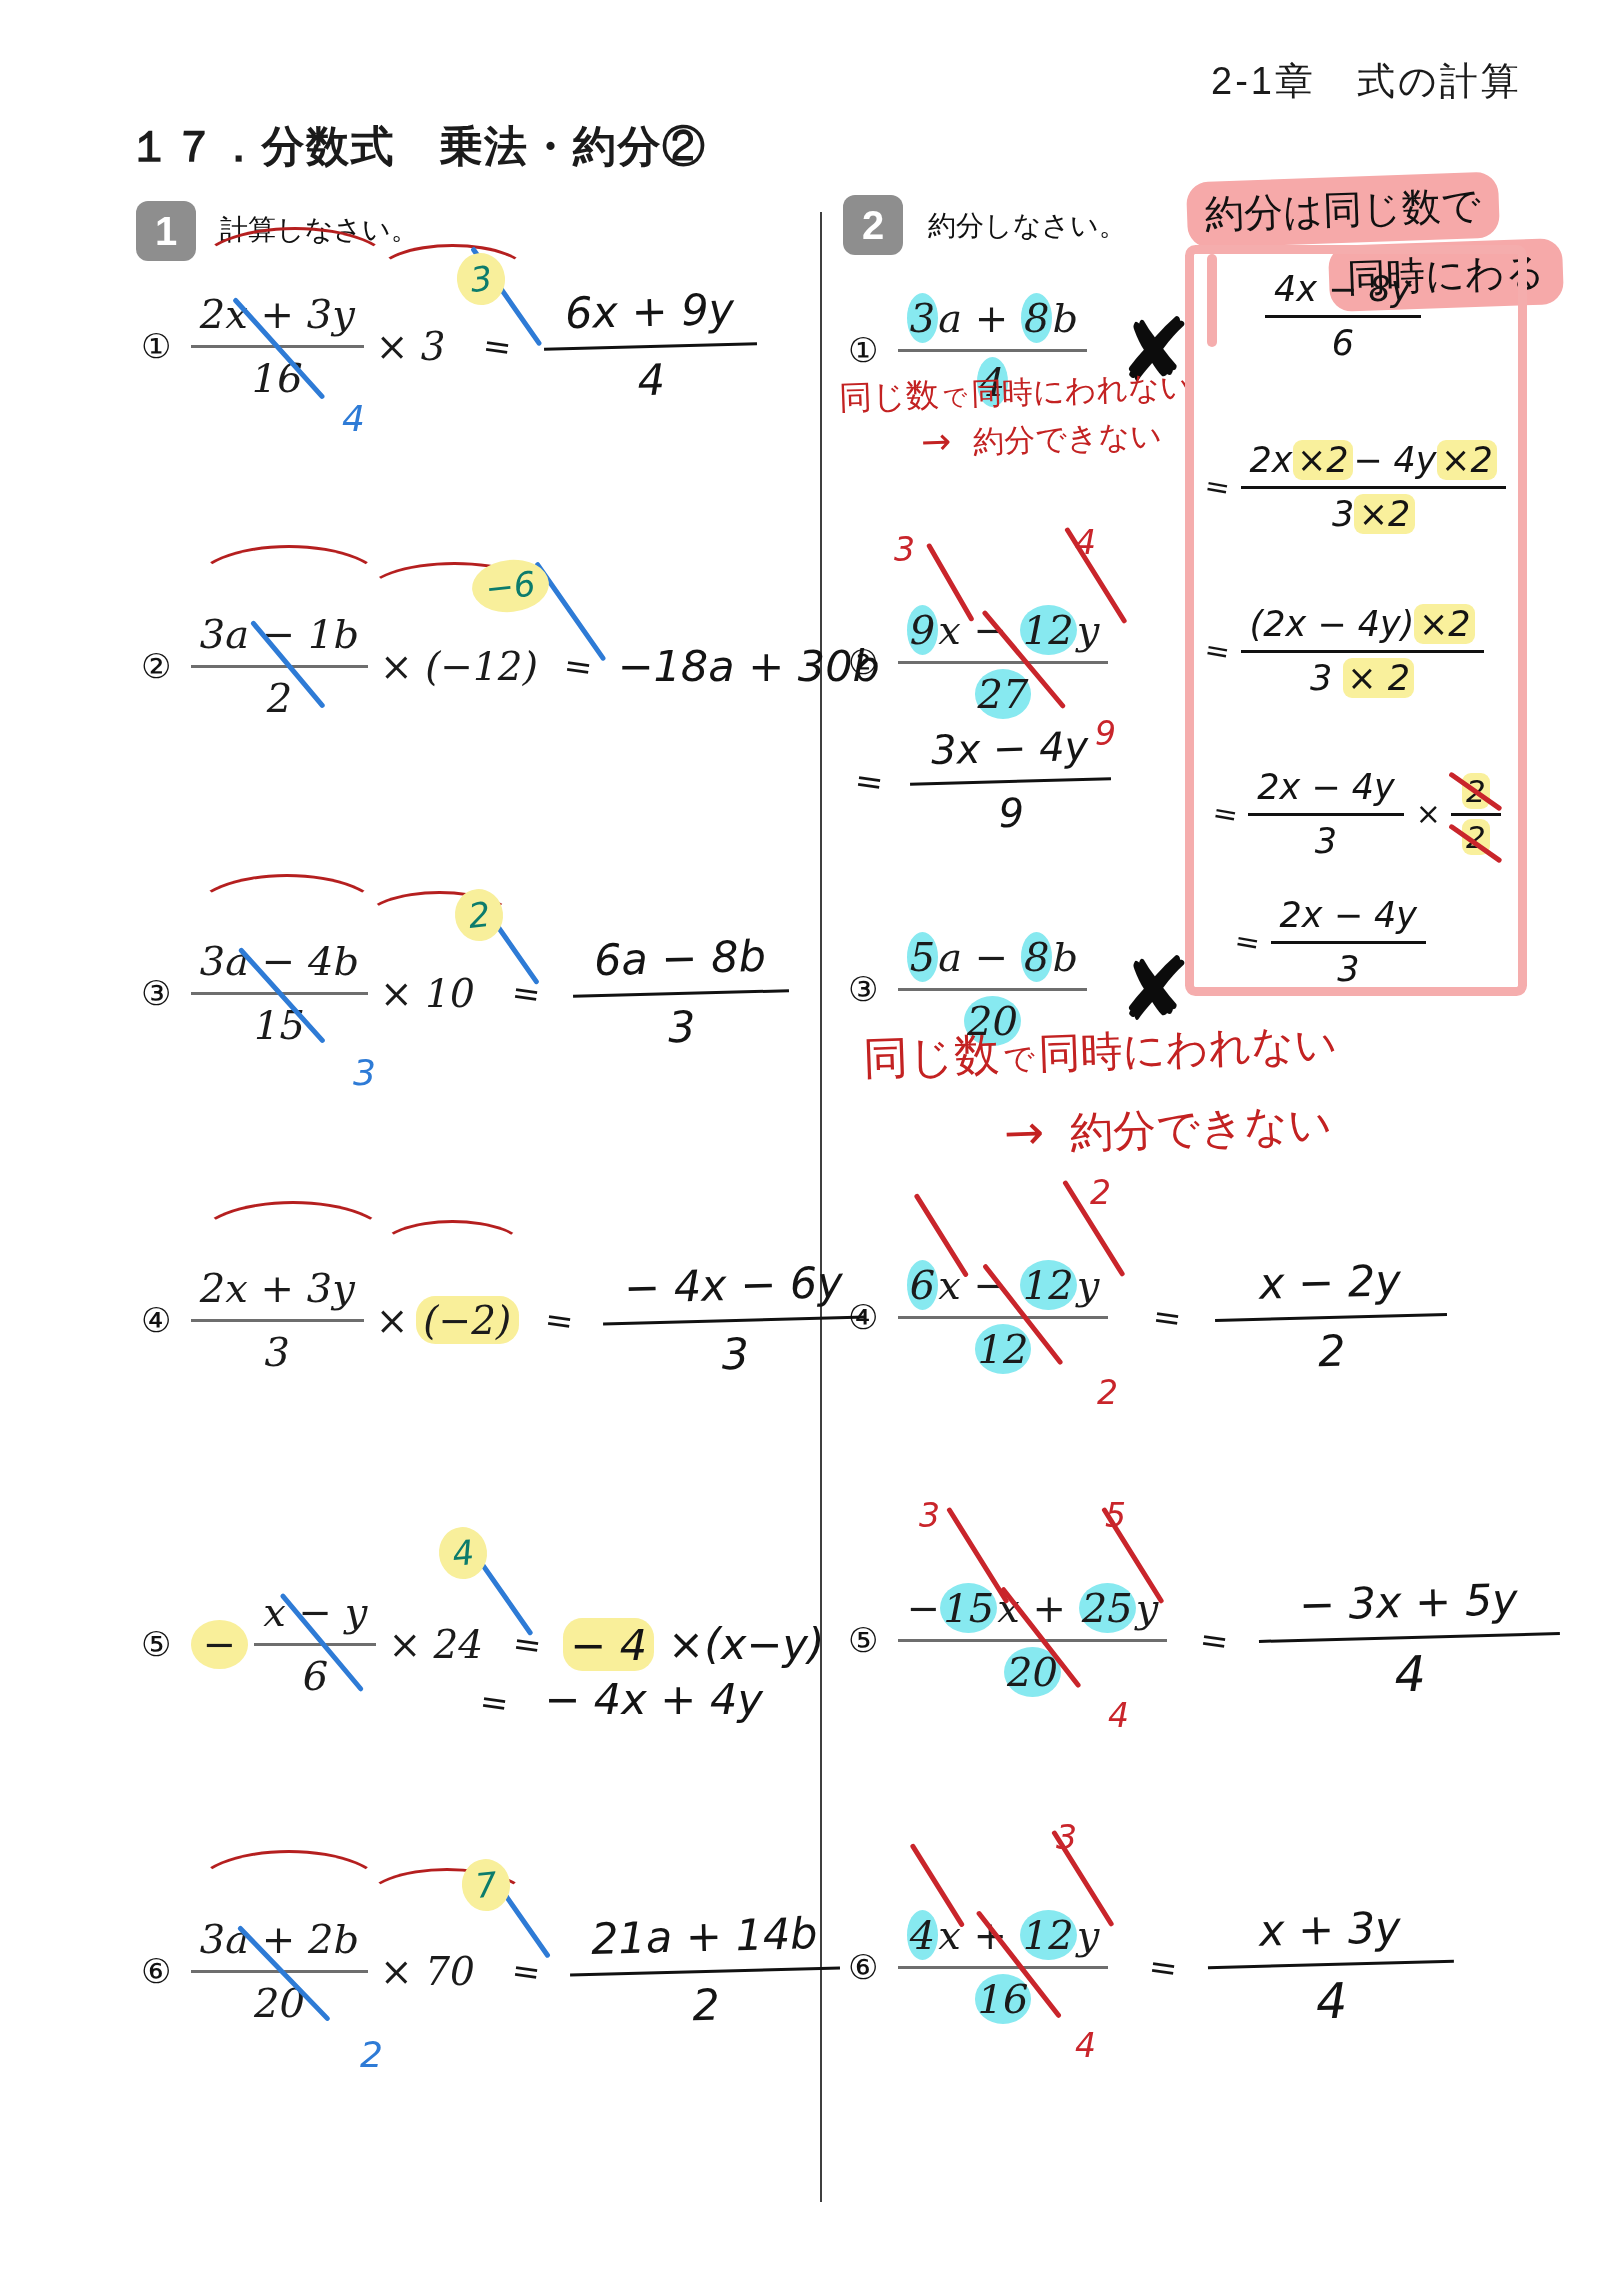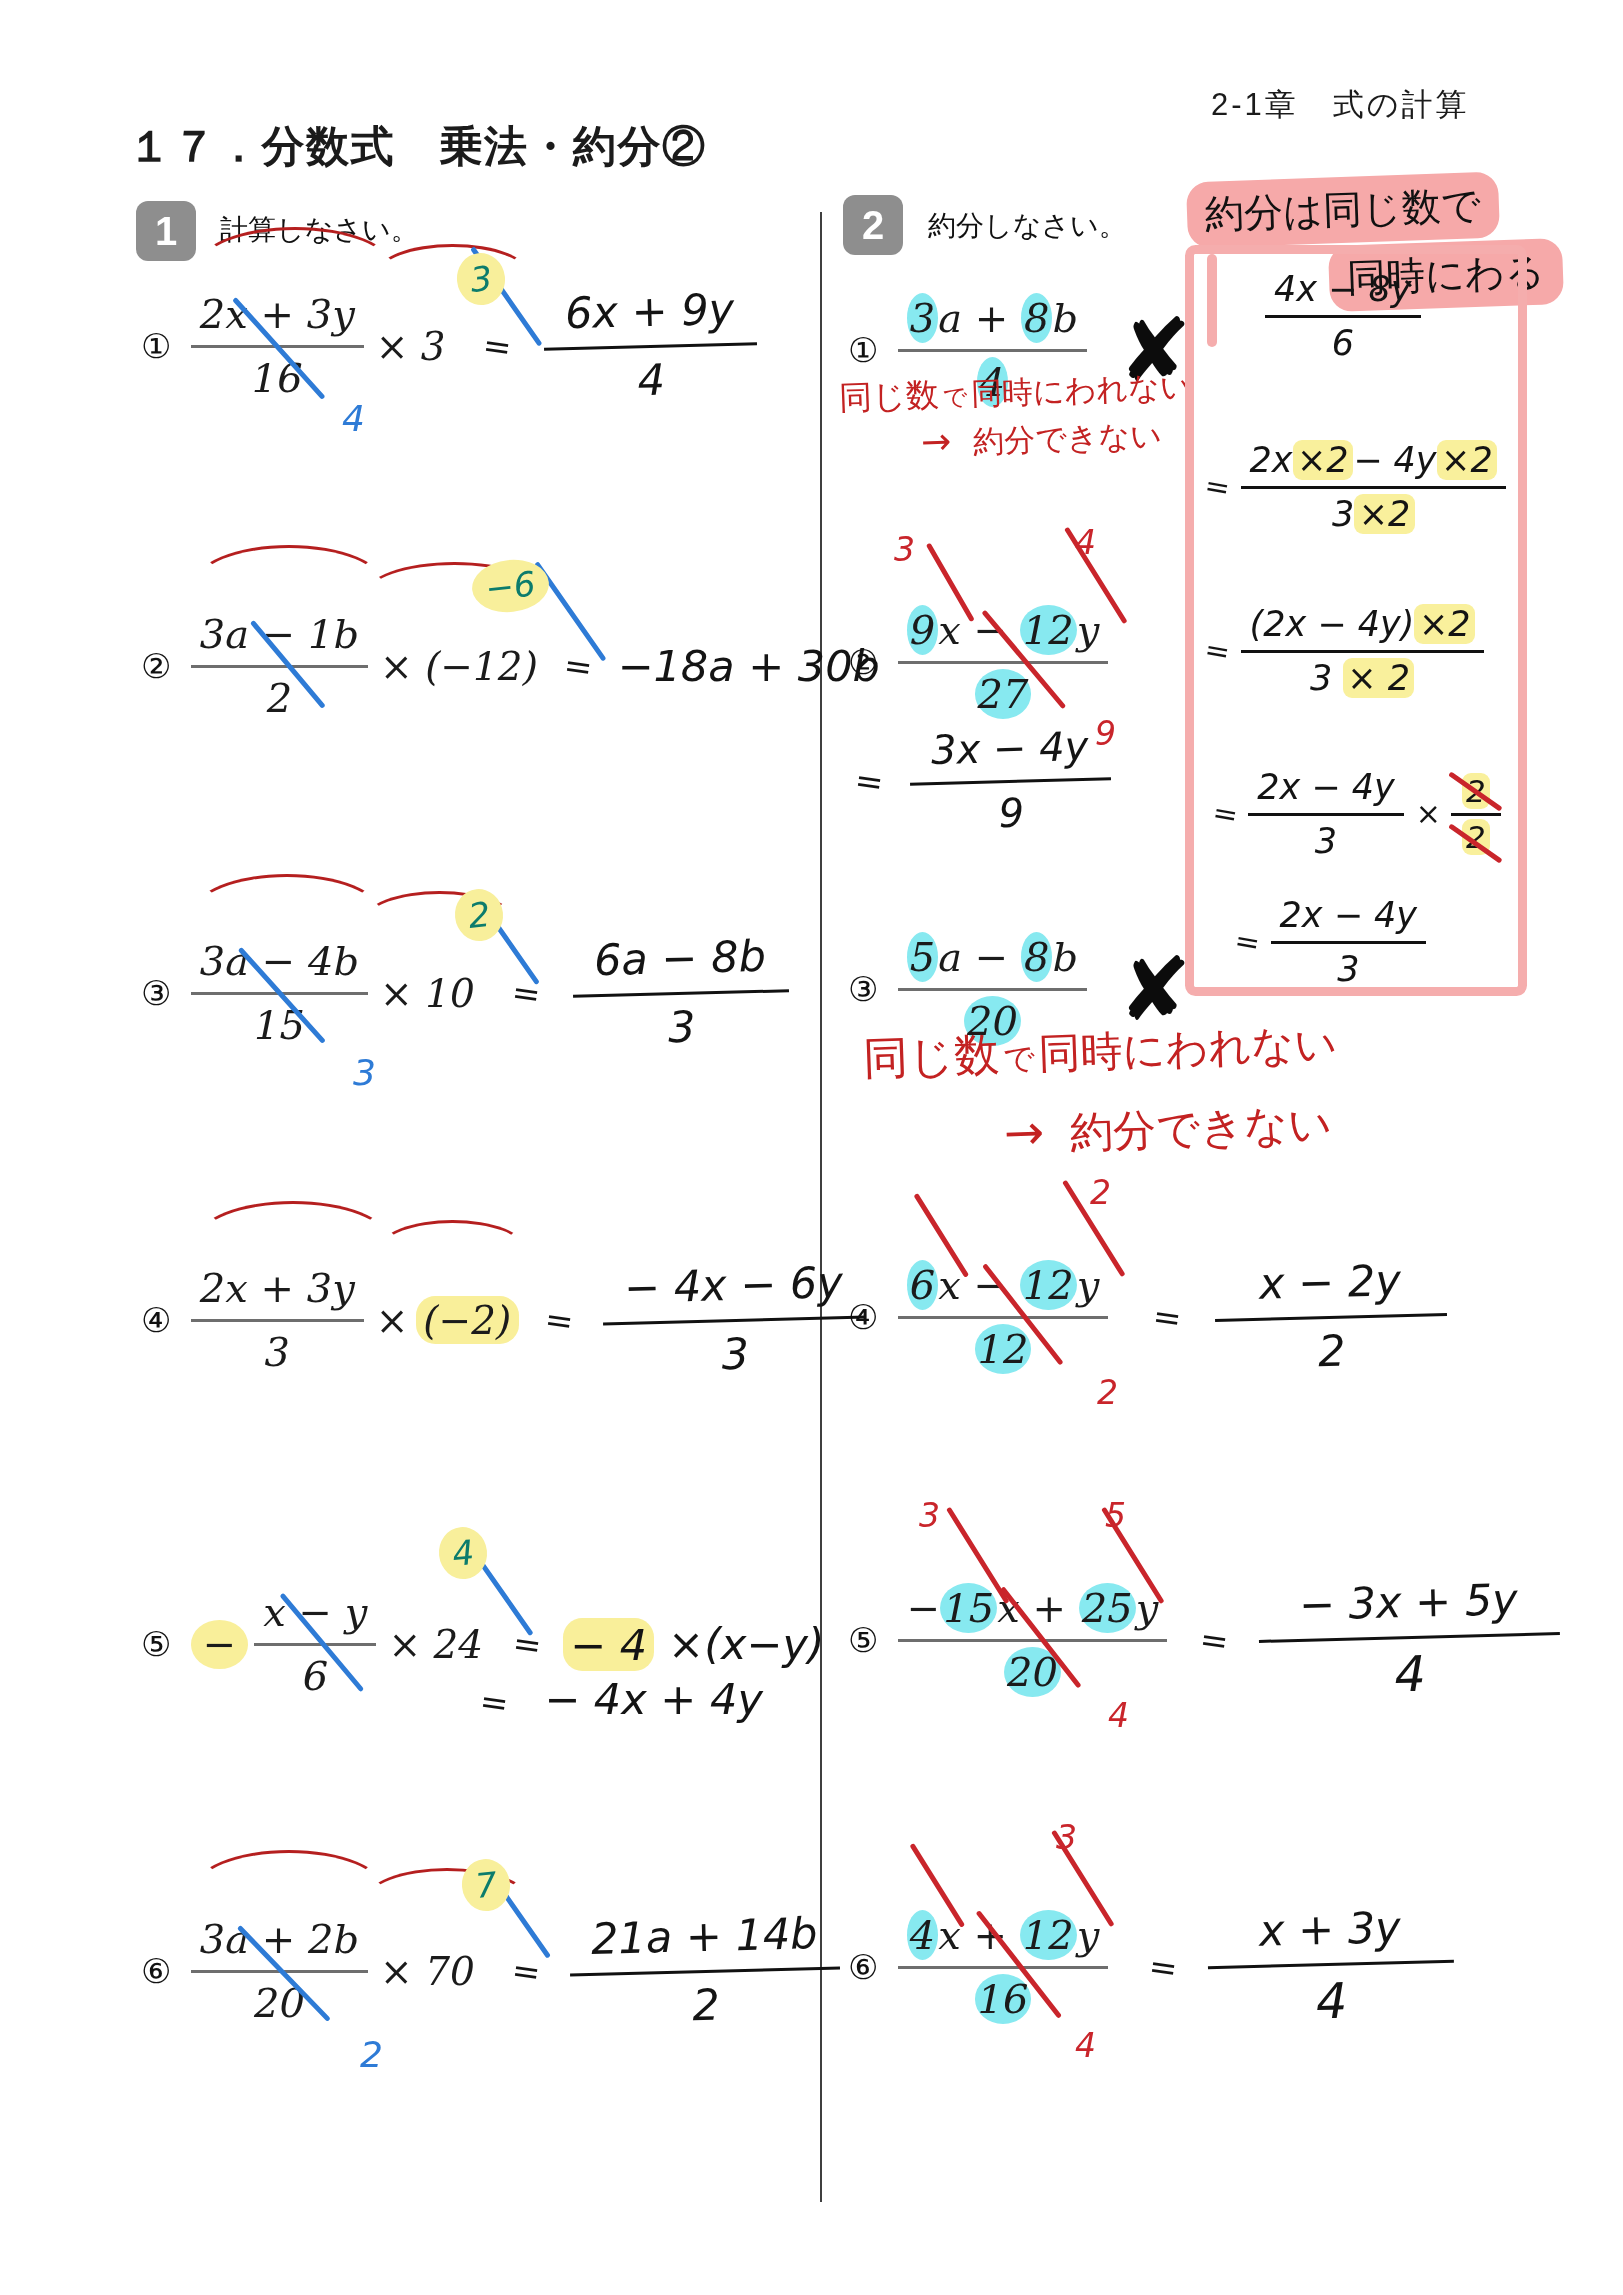--- a/index.html
+++ b/index.html
@@ -50,21 +50,21 @@
   .yhl{background:#f9f09c;border-radius:9px;padding:0 4.5px;}
   .mini{display:inline-flex;flex-direction:column;align-items:center;font-size:31px;position:relative;margin-left:10.4px;}
   .mini .num{border-bottom:3px solid #111;padding:0 10.4px 4.5px;}
   .mini .den{padding:3px 0 0;}
   .divider{position:absolute;left:820px;top:212px;width:2.2px;height:1990px;background:#3f3f3f;}
   .pinkdash{position:absolute;left:1207px;top:254px;width:10.4px;height:93px;background:#f5adad;border-radius:6px;}
 </style>
 </head>
 <body>
 
-<div class="abs gothic" style="top:84px;left:1211px;font-size:31px;letter-spacing:3px;">2-1章　式の計算</div>
+<div class="abs gothic" style="top:56px;left:1211px;font-size:38px;letter-spacing:3px;">2-1章　式の計算</div>
 <div class="abs gothic" style="top:118px;left:128px;font-size:43px;font-weight:600;letter-spacing:1.5px;">１７．分数式　乗法・約分②</div>
 
 <div class="abs badge" style="left:136px;top:201px;">1</div>
 <div class="abs instr" style="left:220px;top:211px;">計算しなさい。</div>
 <div class="abs badge" style="left:843px;top:195px;">2</div>
 <div class="abs instr" style="left:928px;top:207px;">約分しなさい。</div>
 
 <div class="divider"></div>
 
 <div class="abs" style="top:177px;left:1187px;">

